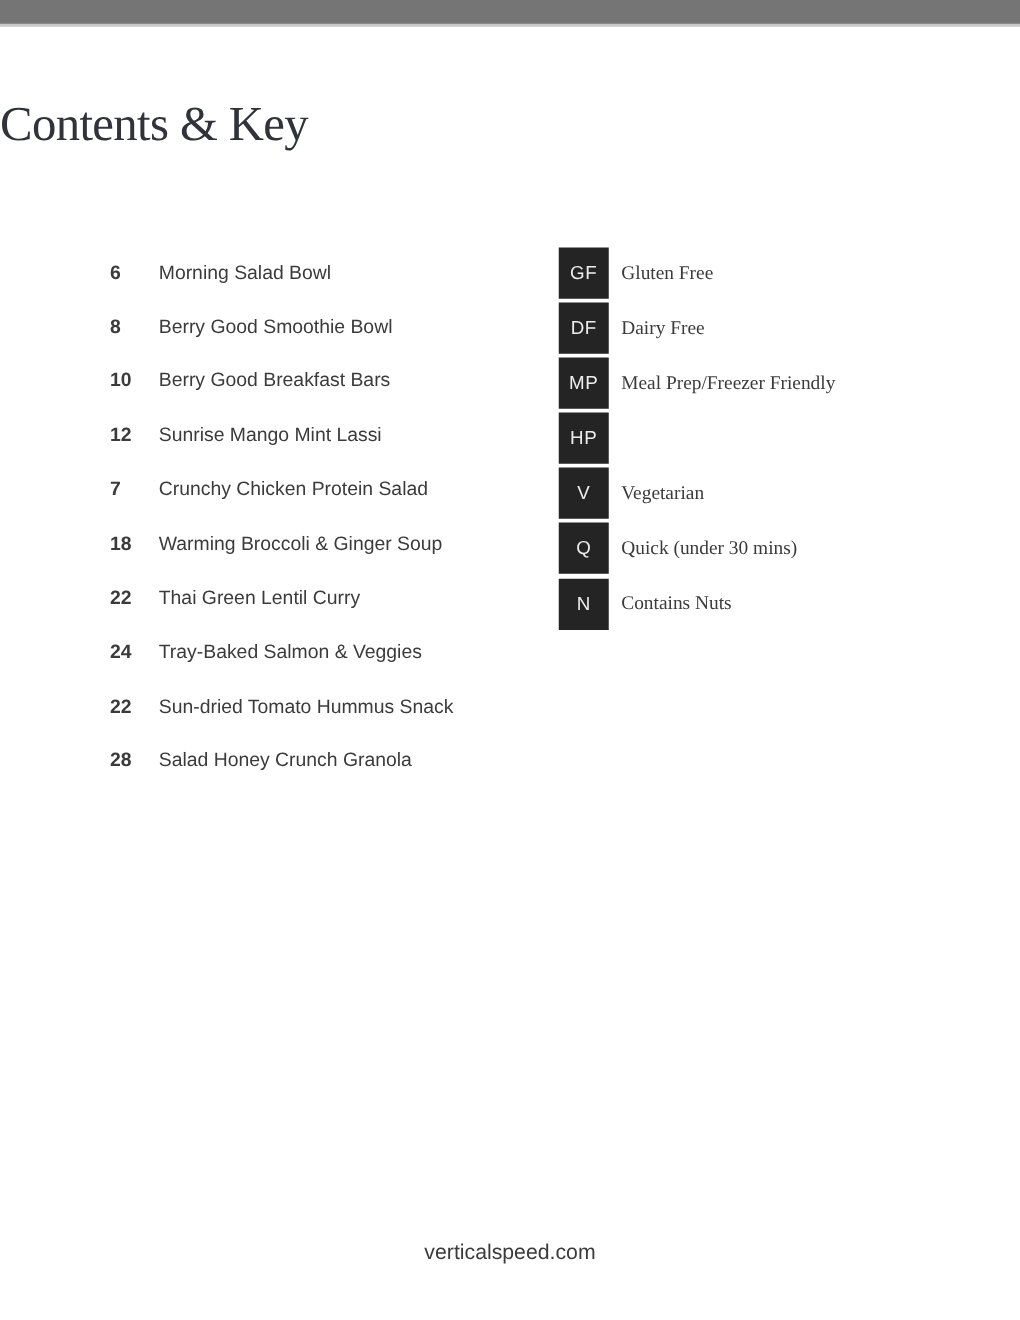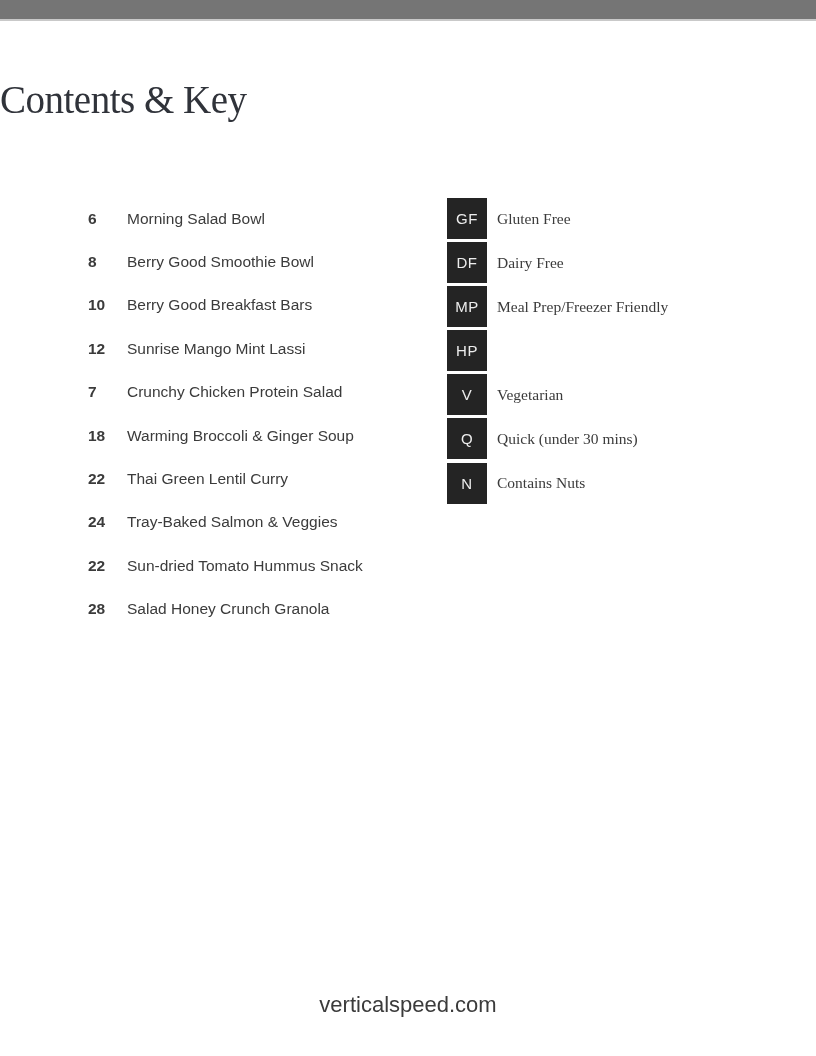--- a/index.html
+++ b/index.html
@@ -81,21 +81,21 @@
     font-size: 15.5px;
     color: var(--body-text, #3b3b3b);
     font-family: Liberation Serif, serif;
   }
   .footer {
     position: absolute;
     top: 992px;
     left: 0;
     width: 816px;
     text-align: center;
-    font-size: 22px;
+    font-size: 17px;
     color: var(--body-text, #3b3b3b);
   }
 </style>
 </head>
 <body>
 
 <div class="top-bar"></div>
 
 <h1 class="title">Contents &amp; Key</h1>
 

